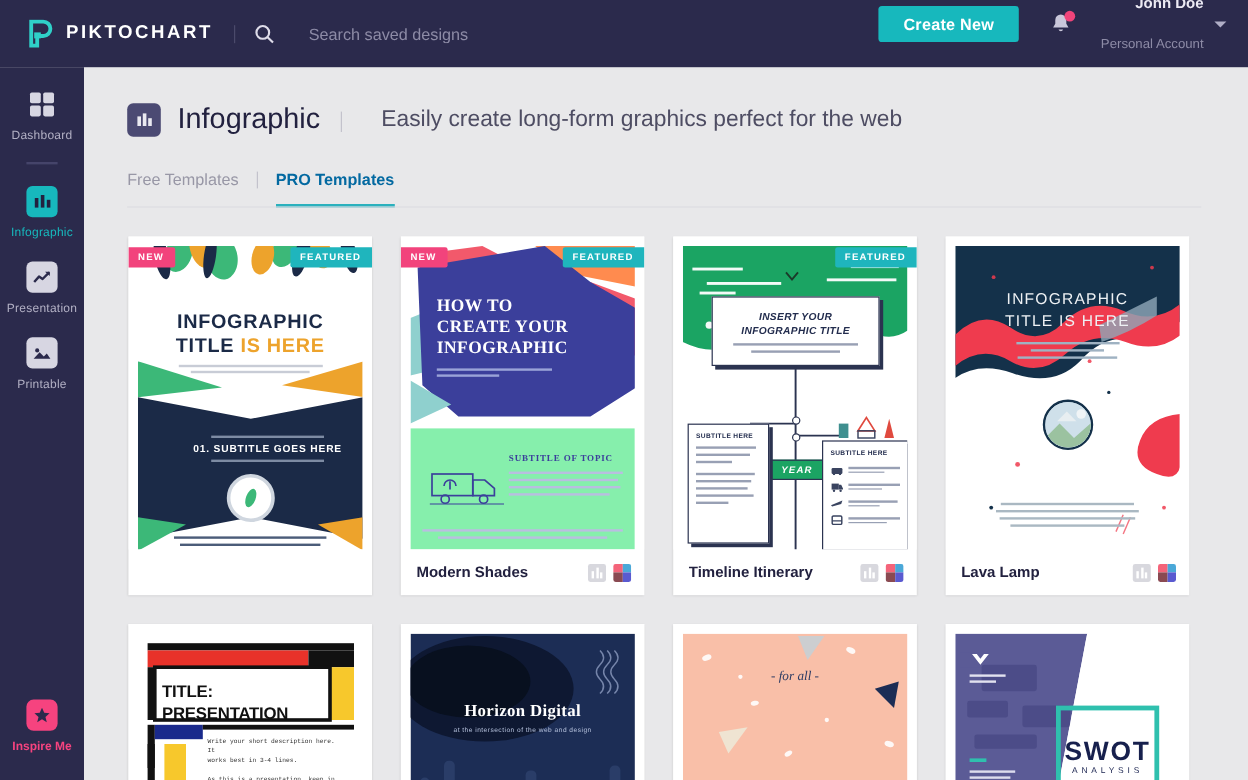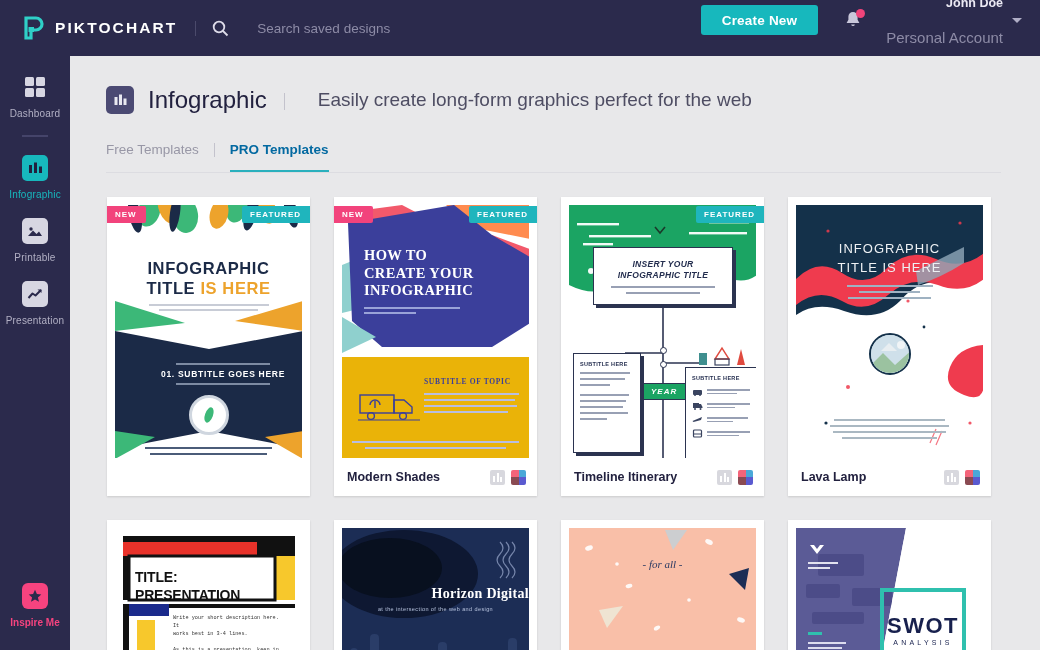--- a/index.html
+++ b/index.html
@@ -47,21 +47,21 @@
     position: relative; margin: 0 24px 0 26px; cursor: pointer;
     width: 18px; height: 20px;
   }
   .bell-dot {
     position: absolute; top: -1px; right: -3px; width: 9px; height: 9px;
     background: #f0447a; border-radius: 50%;
   }
   .user-block { display: flex; align-items: center; cursor: pointer; }
   .user-text { text-align: right; }
   .user-name { color: #eceaf4; font-size: 12.5px; font-weight: bold; line-height: 15px; }
-  .user-sub { color: #8d8ba6; font-size: 15px; line-height: 13px; margin-top: 20px; }
+  .user-sub { color: #8d8ba6; font-size: 11px; line-height: 13px; margin-top: 20px; }
   .user-caret {
     margin-left: 9px; width: 0; height: 0;
     border-left: 5px solid transparent; border-right: 5px solid transparent;
     border-top: 5px solid #b0aec6;
   }
 
   
   .sidebar {
     position: absolute; top: 56px; left: 0; width: 70px; height: 594px;
     background: #2b2a4c; z-index: 15;
@@ -202,21 +202,21 @@
 
   .ll-title { position:absolute; left:0; right:0; top:34px; text-align:center; }
   .ll-title div { font-size:13px; color:#eef1f4; letter-spacing:1px; line-height:19px; }
 
   .p2-title {
     font-size: 14px; font-weight: bold; color:#111; letter-spacing:-.2px;
     font-family: "Liberation Sans", sans-serif;
   }
   .mono-s { font-family: "Liberation Mono", monospace; font-size: 5.2px; color:#333; line-height:8px;}
   .hz-title { font-size:14px; color:#fff; font-weight:bold; letter-spacing:.3px;
-              font-family:"Liberation Serif", serif;text-align:right; }
+              font-family:"Liberation Serif", serif; }
   .list-title { font-size:30px; color:#2b3a63; letter-spacing:3px;
                 font-family:"Liberation Serif", serif; }
   .list-sub { font-size:11px; color:#2b3a63; font-style:italic;
               font-family:"Liberation Serif", serif; }
   .swot-frame { border: 4px solid #2fc0ae; }
   .swot-t { font-size:22px; color:#17204d; letter-spacing:1.5px; font-weight:bold; }
   .swot-s { font-size:7px; color:#17204d; letter-spacing:3.2px; text-align:center; }
 </style>
 </head>
 <body>
@@ -284,35 +284,35 @@
           <rect x="6" y="1.5" width="3" height="10.5" fill="#22213f"></rect>
           <rect x="11" y="5.5" width="3" height="6.5" fill="#22213f"></rect>
         </svg>
       </span>
       <span class="side-lbl">Infographic</span>
     </div>
 
     <div class="side-item">
       <span class="side-ico" style="background:#d7d6e2">
         <svg width="16" height="13" viewBox="0 0 16 13">
+          <polyline points="1.5,10 5.5,5.5 8.5,7.5 14,2" fill="none" stroke="#2b2a4c" stroke-width="2" stroke-linejoin="round"></polyline>
+          <polygon points="10.5,1.5 14.5,1.5 14.5,5" fill="#2b2a4c"></polygon>
+        </svg>
+      </span>
+      <span class="side-lbl">Presentation</span>
+    </div>
+
+    <div class="side-item">
+      <span class="side-ico" style="background:#d7d6e2">
+        <svg width="16" height="13" viewBox="0 0 16 13">
           <circle cx="4" cy="4" r="1.7" fill="#2b2a4c"></circle>
           <path d="M1 11 L6 5.5 L9.5 9 L12 6.5 L15 11 Z" fill="#2b2a4c"></path>
         </svg>
       </span>
       <span class="side-lbl">Printable</span>
-    </div>
-
-    <div class="side-item">
-      <span class="side-ico" style="background:#d7d6e2">
-        <svg width="16" height="13" viewBox="0 0 16 13">
-          <polyline points="1.5,10 5.5,5.5 8.5,7.5 14,2" fill="none" stroke="#2b2a4c" stroke-width="2" stroke-linejoin="round"></polyline>
-          <polygon points="10.5,1.5 14.5,1.5 14.5,5" fill="#2b2a4c"></polygon>
-        </svg>
-      </span>
-      <span class="side-lbl">Presentation</span>
     </div>
 
     <div class="inspire">
       <span class="inspire-ico">
         <svg width="14" height="14" viewBox="0 0 14 14">
           <polygon points="7,0.8 8.9,5 13.3,5.4 9.9,8.4 11,12.8 7,10.4 3,12.8 4.1,8.4 0.7,5.4 5.1,5" fill="#2b2a4c"></polygon>
         </svg>
       </span>
       <span class="inspire-lbl">Inspire Me</span>
     </div>
@@ -426,21 +426,21 @@
             <div class="ms-title">
               <div>HOW TO</div>
               <div>CREATE YOUR</div>
               <div>INFOGRAPHIC</div>
               <div class="ms-lines">
                 <i style="width:100%"></i>
                   <i style="width:54%"></i>
               </div>
             </div>
 
-            <div style="position:absolute;top:152px;left:0;right:0;bottom:0;background:#eab308">
+            <div style="position:absolute;top:152px;left:0;right:0;bottom:0;background:#86efac">
               <div style="position:absolute;left:16px;top:30px">
                 <svg width="62" height="36" viewBox="0 0 62 36">
                   <rect x="2" y="8" width="34" height="18" fill="none" stroke="#3b3f9b" stroke-width="1.4"></rect>
                   <path d="M36 13h10l8 7v6H36z" fill="none" stroke="#3b3f9b" stroke-width="1.4"></path>
                   <circle cx="13" cy="29" r="3.4" fill="none" stroke="#3b3f9b" stroke-width="1.4"></circle>
                   <circle cx="45" cy="29" r="3.4" fill="none" stroke="#3b3f9b" stroke-width="1.4"></circle>
                   <path d="M12 18a5 5 0 0 1 10 0" fill="none" stroke="#3b3f9b" stroke-width="1.4"></path>
                   <line x1="17" y1="14" x2="17" y2="21" stroke="#3b3f9b" stroke-width="1.4"></line>
                   <line x1="0" y1="33" x2="62" y2="33" stroke="#3b3f9b" stroke-width="1"></line>
                 </svg>

